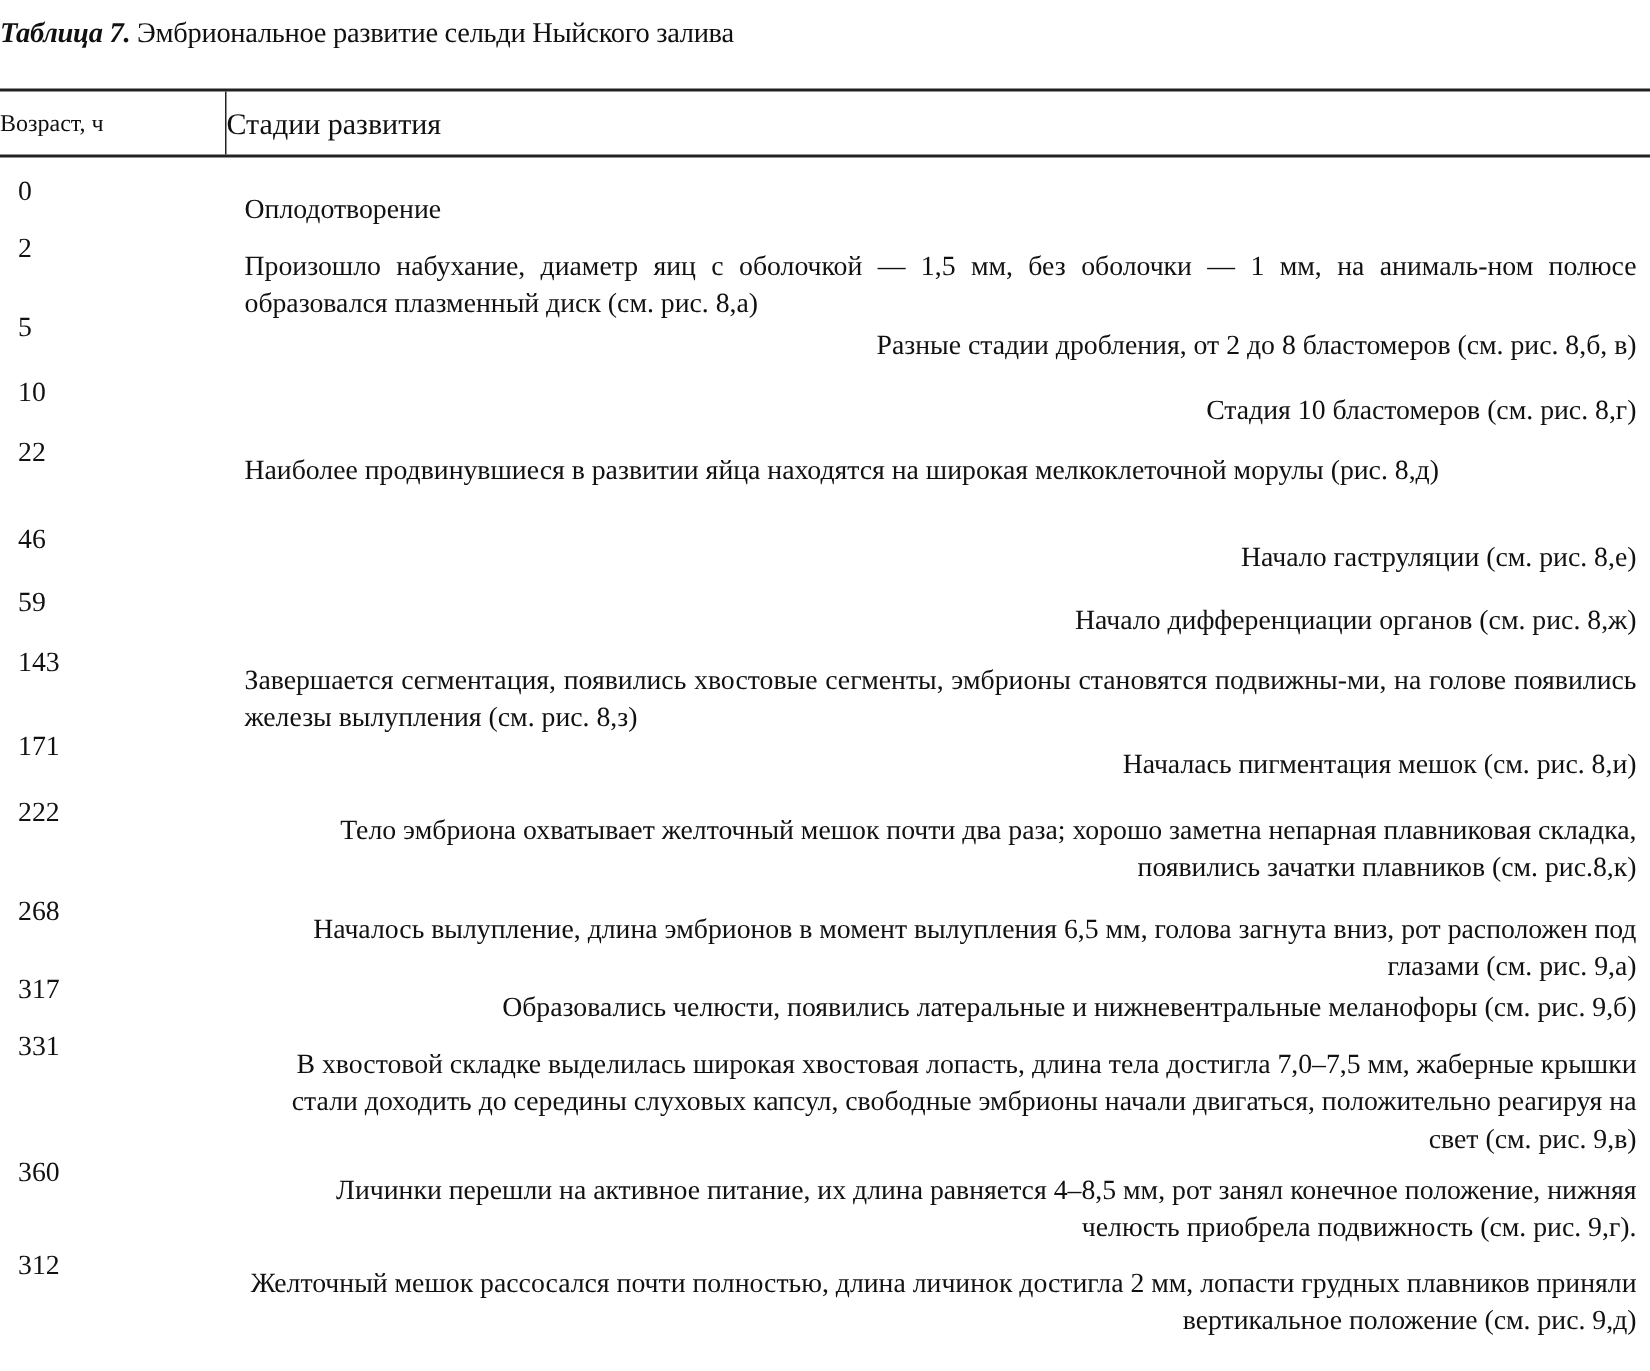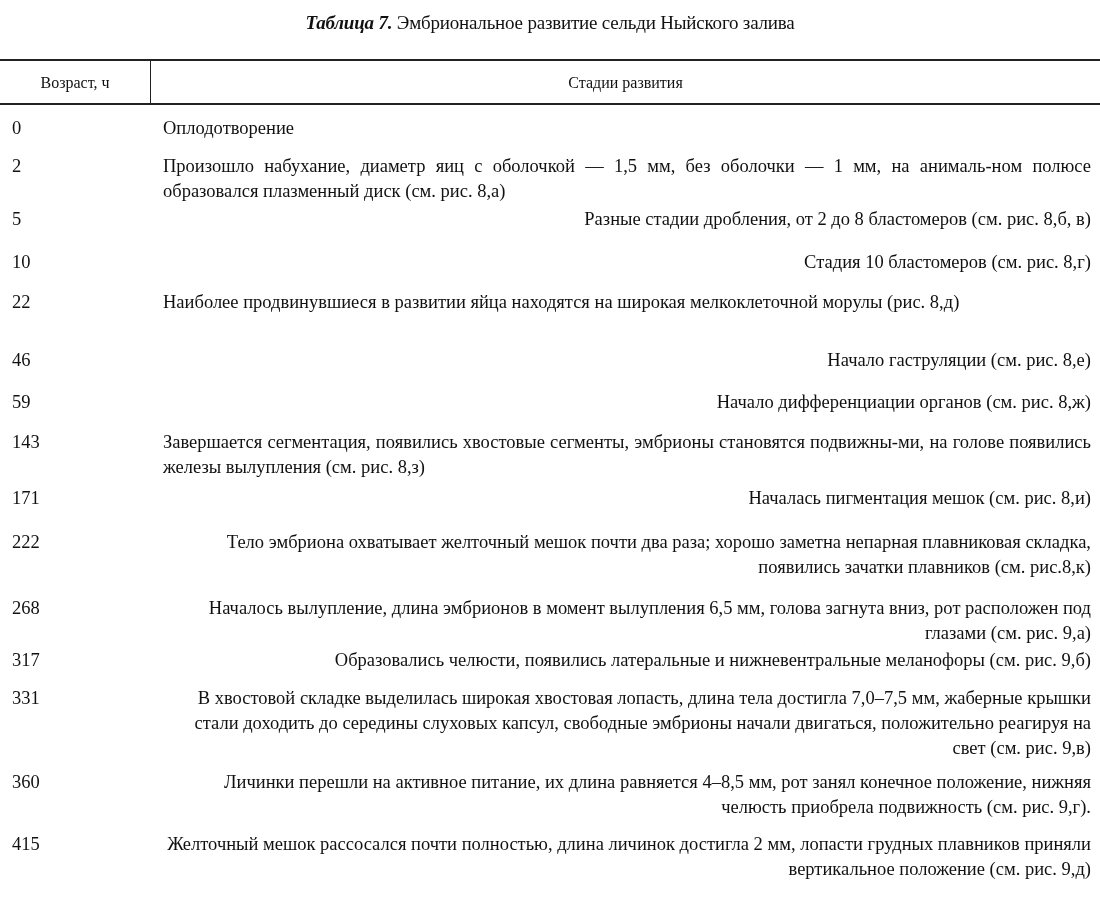--- a/index.html
+++ b/index.html
@@ -1,31 +1,31 @@
 <!DOCTYPE html>
 <html><head>
 <meta charset="utf-8">
 <style>
   html, body { margin:0; padding:0; background:#ffffff; }
   body { width:1100px; height:914px; position:relative; overflow:hidden;
          font-family:"Liberation Serif", "DejaVu Serif", serif; color:#111; }
-  .title { position:absolute; top:12px; left:0; width:1100px; text-align:center;
+  .title { position:absolute; top:12px; left:0; width:1100px; text-align:left;
            font-size:19px; letter-spacing:-0.2px; }
   .title .lbl { font-style:italic; font-weight:bold; }
   .rule { position:absolute; left:0; width:1100px; background:#222; }
   .rule.top { top:59px; height:2px; }
   .rule.mid { top:103px; height:2px; }
   .vsep { position:absolute; left:150px; top:61px; width:1px; height:42px; background:#222; }
   .h-age { position:absolute; left:0; top:61px; width:150px; height:42px; line-height:44px;
-           text-align:center; font-size:16px; }
+           text-align:left; font-size:16px; }
   .h-stage { position:absolute; left:151px; top:61px; width:949px; height:50px; line-height:44px;
-             text-align:center; font-size:16px; }
+             font-size:20px; }
   .row { position:absolute; left:0; width:1100px; font-size:18.5px; line-height:25px; }
   .row .age { position:absolute; left:12px; top:0; width:80px; }
-  .row .stage { position:absolute; left:163px; top:0; width:928px; text-align:justify; }
+  .row .stage { position:absolute; left:163px; top:12px; width:928px; text-align:justify; }
   .row .stage.ragged { text-align:right; }
 </style>
 </head>
 <body>
 
 <div class="title">
   <span class="lbl">Таблица 7.</span><span> Эмбриональное развитие сельди Ныйского залива</span>
 </div>
 
 <div class="rule top"></div>
@@ -84,15 +84,15 @@
 </div>
 <div class="row" style="top:686px">
   <div class="age">331</div>
   <div class="stage ragged">В хвостовой складке выделилась широкая хвостовая лопасть, длина тела достигла 7,0–7,5 мм, жаберные крышки стали доходить до середины слуховых капсул, свободные эмбрионы начали двигаться, положительно реагируя на свет (см. рис. 9,в)</div>
 </div>
 <div class="row" style="top:770px">
   <div class="age">360</div>
   <div class="stage ragged">Личинки перешли на активное питание, их длина равняется 4–8,5 мм, рот занял конечное положение, нижняя челюсть приобрела подвижность (см. рис. 9,г).</div>
 </div>
 <div class="row" style="top:832px">
-  <div class="age">415</div>
+  <div class="age">312</div>
   <div class="stage ragged">Желточный мешок рассосался почти полностью, длина личинок достигла 2 мм, лопасти грудных плавников приняли вертикальное положение (см. рис. 9,д)</div>
 </div>
 
 </body></html>

